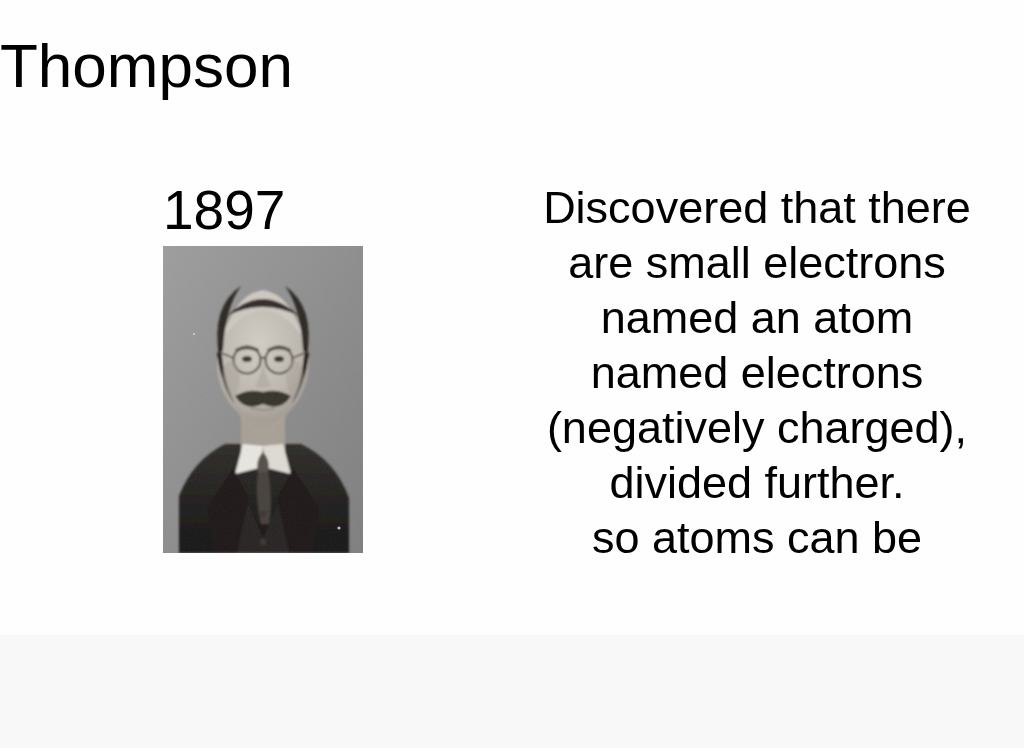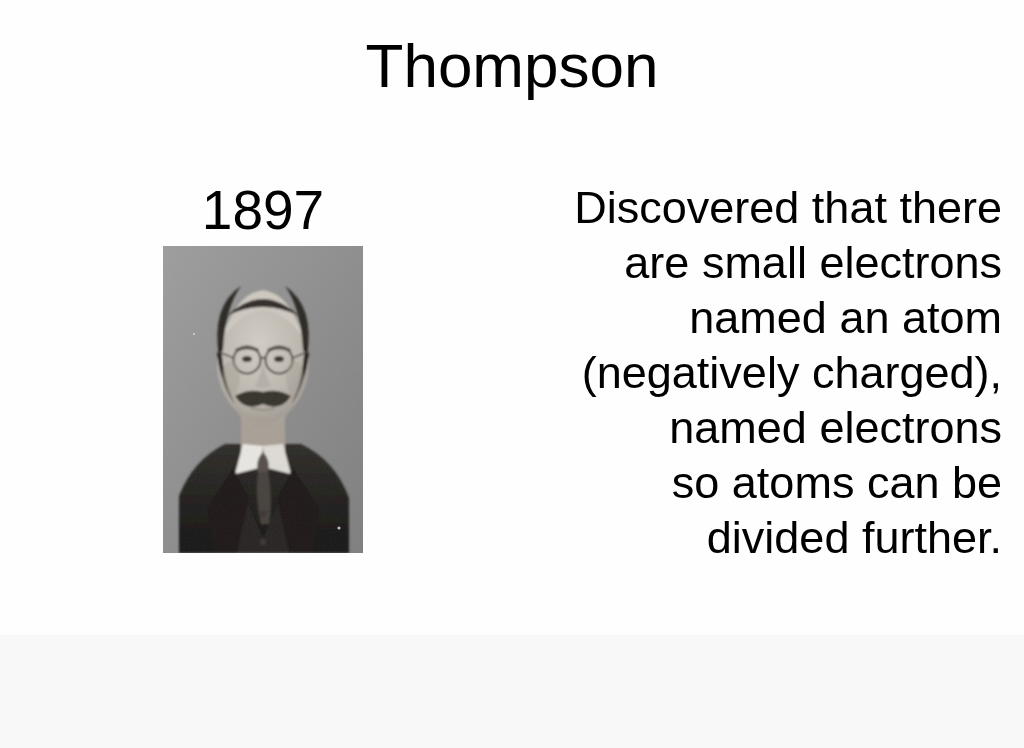--- a/index.html
+++ b/index.html
@@ -40,36 +40,34 @@
     background: #f8f8f8;
     pointer-events: none;
   }
 
   
   .slide-title {
     position: absolute;
     left: 0;
     top: 30px;
     width: 1024px;
-    text-align: center;
     font-size: 62px;
     line-height: 72px;
     font-weight: normal;
     letter-spacing: 0px;
     color: #000000;
     white-space: nowrap;
   }
 
   
   .year-label {
     position: absolute;
     left: 163px;
     top: 181px;
     width: 200px;
-    text-align: center;
     font-size: 55px;
     line-height: 58px;
     font-weight: normal;
     color: #000000;
   }
 
   .portrait-frame {
     position: absolute;
     left: 163px;
     top: 246px;
@@ -92,21 +90,20 @@
     width: 490px;
     text-align: center;
     font-size: 45px;
     line-height: 55px;
     font-weight: normal;
     color: #000000;
   }
   .body-text .line {
     display: block;
     white-space: nowrap;
-    text-align: right;
   }
 </style>
 </head>
 <body>
 
 <div class="slide">
 
   <div class="band-upper"></div>
   <div class="band-lower"></div>
 
@@ -205,19 +202,19 @@
 
       <circle cx="176" cy="282" r="1.6" fill="#cfcfcf" opacity="0.9"></circle>
       <circle cx="31" cy="88" r="1.2" fill="#d4d4d4" opacity="0.7"></circle>
     </svg>
   </div>
 
   <div class="body-text">
     <span class="line">Discovered that there</span>
     <span class="line">are small electrons</span>
     <span class="line">named an atom</span>
+    <span class="line">named electrons</span>
     <span class="line">(negatively charged),</span>
-    <span class="line">named electrons</span>
+    <span class="line">divided further.</span>
     <span class="line">so atoms can be</span>
-    <span class="line">divided further.</span>
   </div>
 
 </div>
 
 </body></html>

